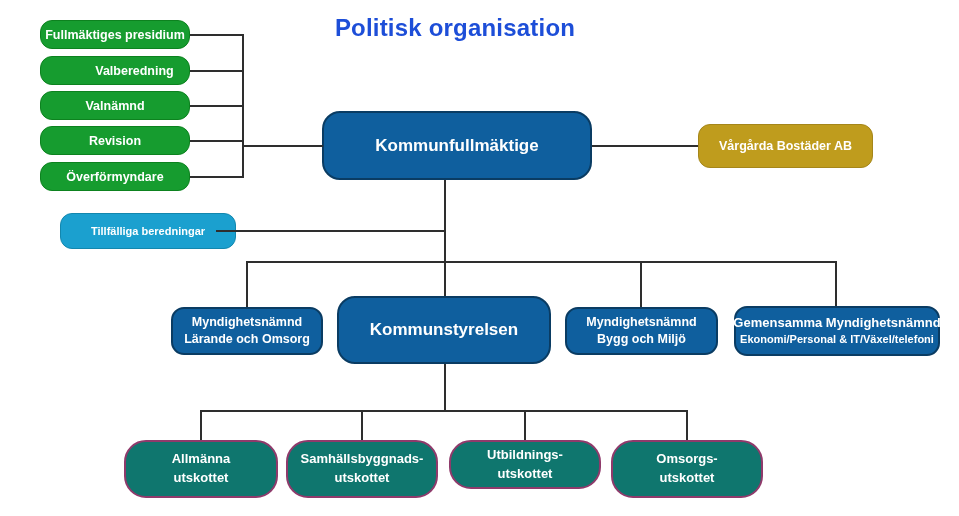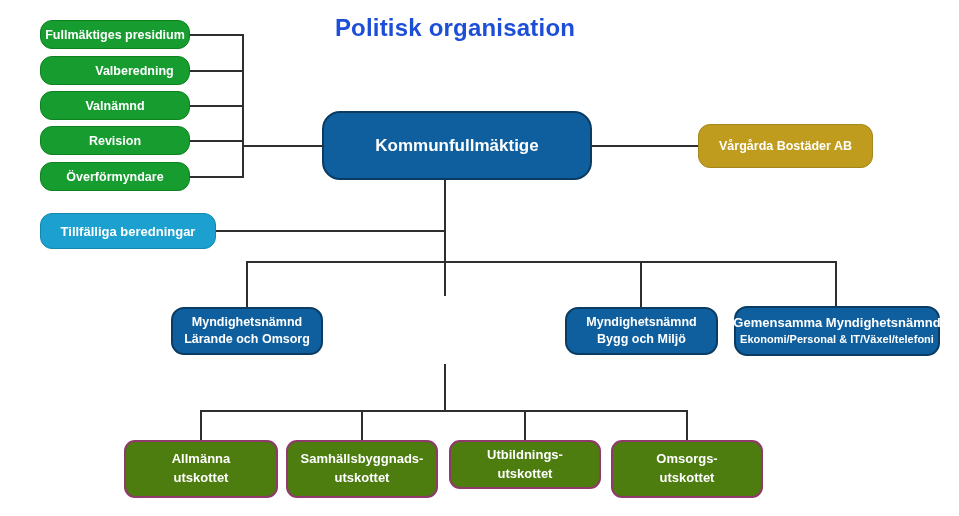--- a/index.html
+++ b/index.html
@@ -33,29 +33,29 @@
   .blue-lg{
     background:#0F5F9E; border:2px solid #0A3C63;
     border-radius:18px; font-size:17px;
   }
   .blue-sm{
     background:#0F5F9E; border:2px solid #0A3C63;
     border-radius:13px; font-size:12.5px; line-height:1.4;
   }
   .lightblue{
     background:#1BA0CF; border:1.5px solid #1387AE;
-    border-radius:12px; font-size:13px;
+    border-radius:12px; font-size:11px;margin-left:20px;
   }
   .gold{
     background:#BF9C1D; border:1.5px solid #A5861A;
     border-radius:12px; font-size:12.5px;
   }
   .pink{
-    background:#4d7c0f; border:2px solid #8F3A6B;
-    border-radius:11px; font-size:13px; line-height:1.45;
+    background:#0f766e; border:2px solid #8F3A6B;
+    border-radius:22px; font-size:13px; line-height:1.45;
   }
   .gemensamma .l2{font-size:11px;}
   .hline,.vline{position:absolute; background:#2E2E2E;}
   .hline{height:2px;}
   .vline{width:2px;}
 </style>
 </head>
 <body>
 
 <div id="canvas">
@@ -74,20 +74,21 @@
 
   <div class="box gold" style="left:698px; top:124px; width:175px; height:44px;">Vårgårda Bostäder AB</div>
 
   <div class="box blue-sm" style="left:171px; top:307px; width:152px; height:48px;">
     <div class="lines">
       <span>Myndighetsnämnd</span>
       <span>Lärande och Omsorg</span>
     </div>
   </div>
 
+  <div class="box blue-lg" style="left:337px; top:296px; width:214px; height:68px;">Kommunstyrelsen</div>
 
   <div class="box blue-sm" style="left:565px; top:307px; width:153px; height:48px;">
     <div class="lines">
       <span>Myndighetsnämnd</span>
       <span>Bygg och Miljö</span>
     </div>
   </div>
 
   <div class="box blue-sm gemensamma" style="left:734px; top:306px; width:206px; height:50px; font-size:13px; line-height:1.3;">
     <div class="lines">

